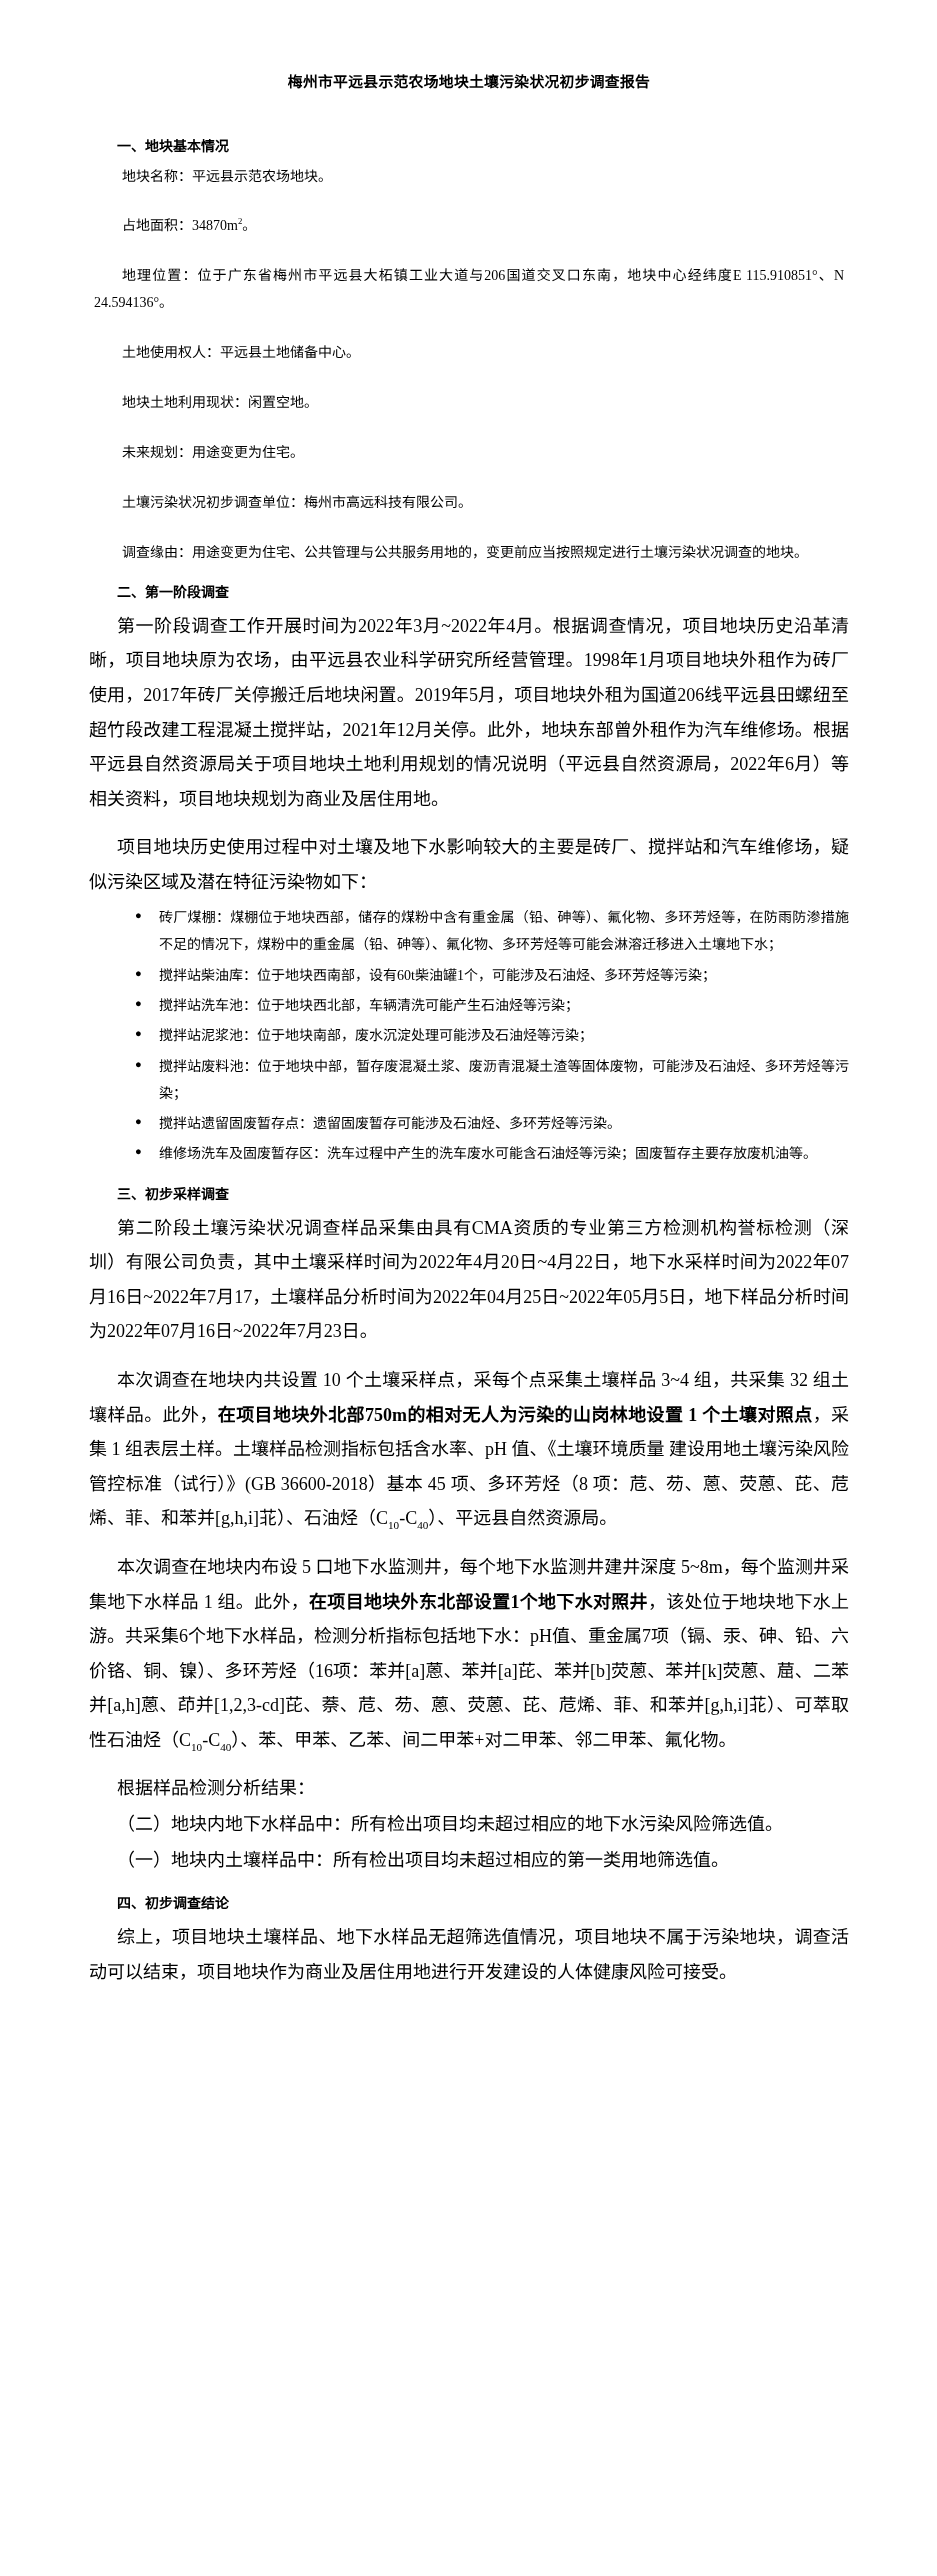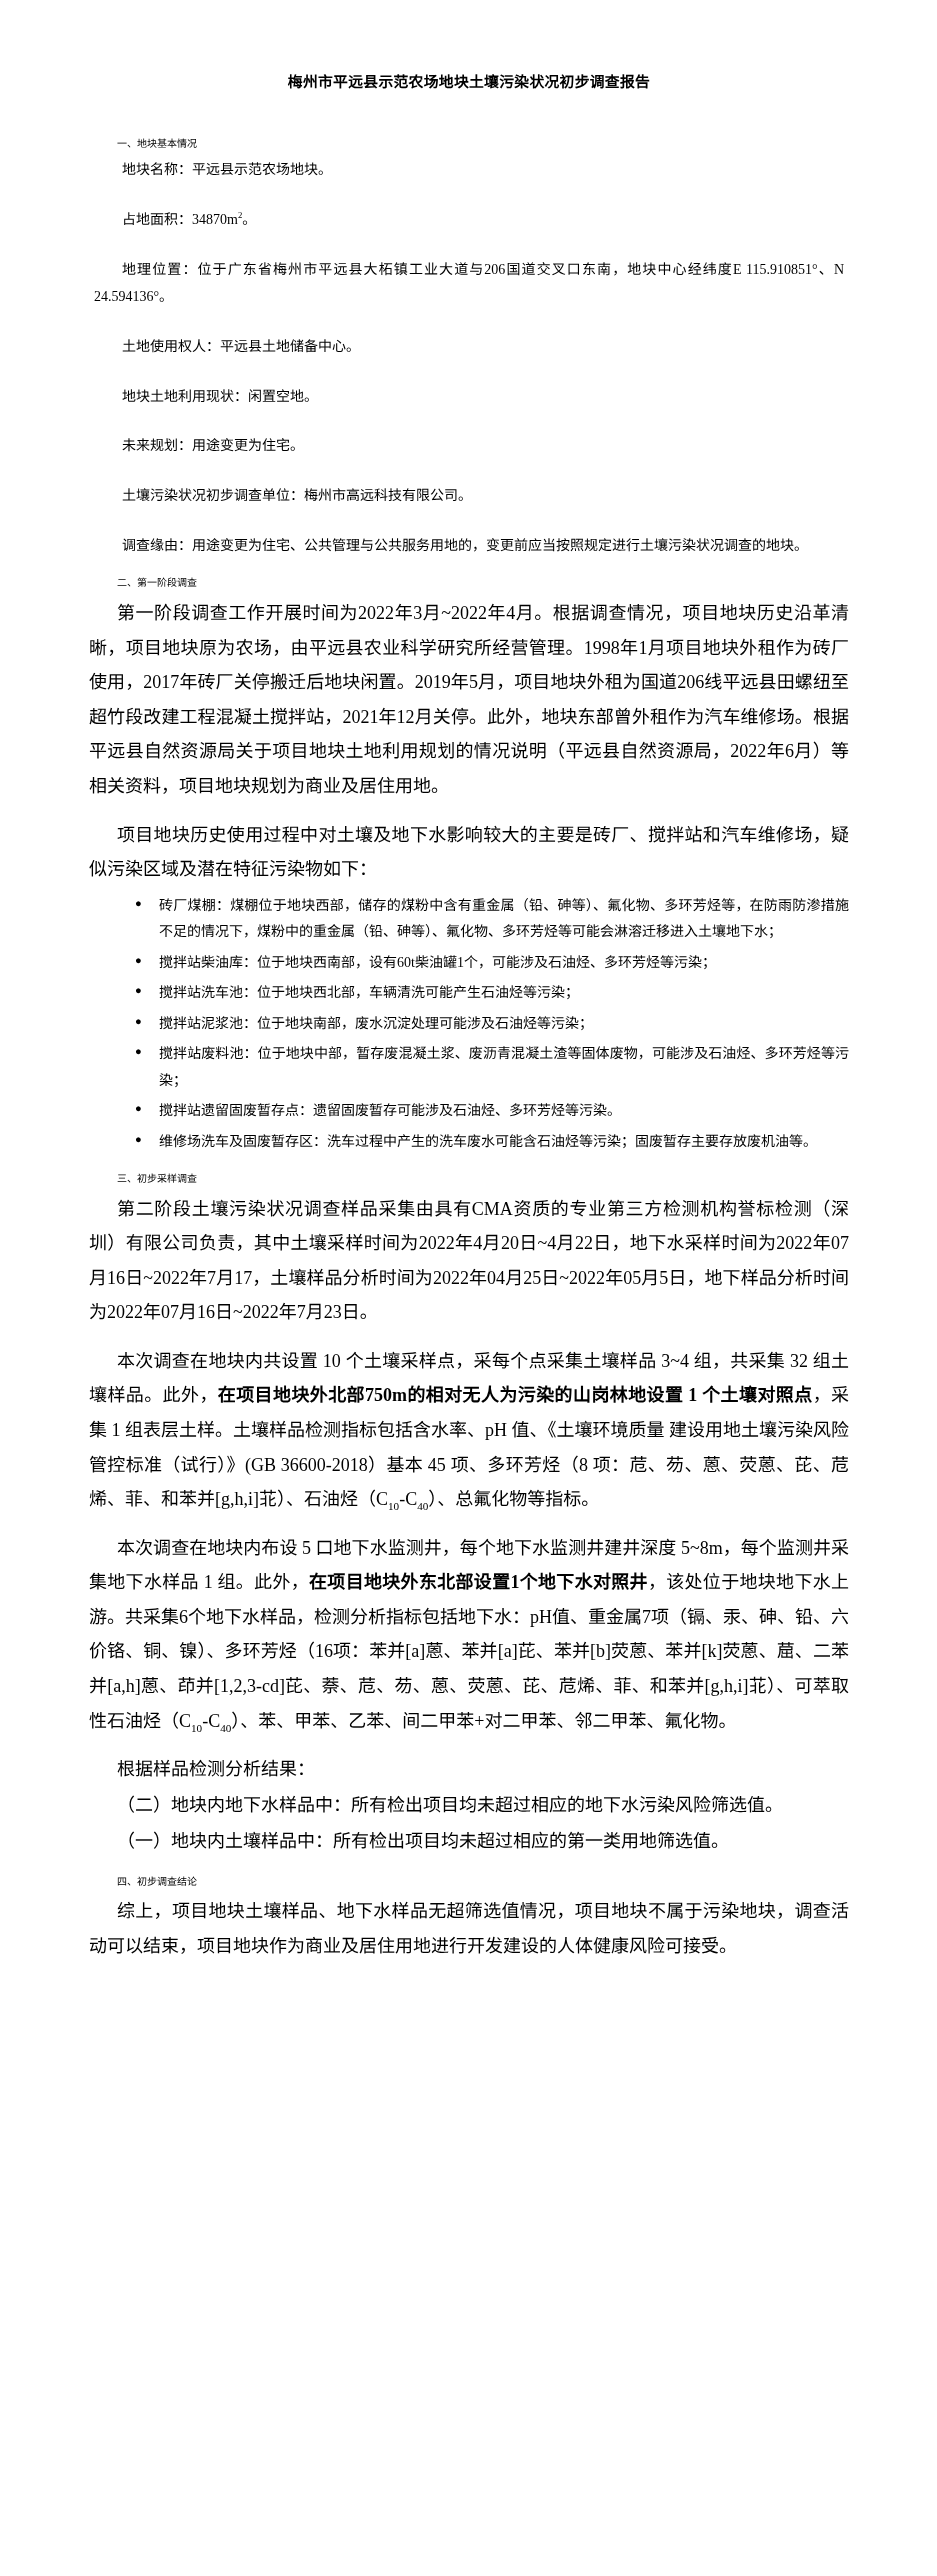--- a/index.html
+++ b/index.html
@@ -23,22 +23,22 @@
   }
   .doc-title {
     text-align: center;
     font-weight: bold;
     font-size: 14.8px;
     letter-spacing: 0.3px;
     line-height: 1.5;
     margin: 0 0 43px 0;
   }
   .section-heading {
-    font-weight: normal;
-    font-size: 10px;
+    font-weight: bold;
+    font-size: 14px;
     line-height: 1.6;
     margin: 15.4px 0 4.7px 0;
     text-indent: 28px;
   }
   .para {
     font-size: 18px;
     line-height: 1.92;
     text-align: justify;
     text-justify: inter-ideograph;
     margin: 0 0 1.2px 0;
@@ -140,21 +140,21 @@
     <li class="bullet-item"><span class="dot">●</span><span>搅拌站废料池：位于地块中部，暂存废混凝土浆、废沥青混凝土渣等固体废物，可能涉及石油烃、多环芳烃等污染；</span></li>
     <li class="bullet-item"><span class="dot">●</span><span>搅拌站遗留固废暂存点：遗留固废暂存可能涉及石油烃、多环芳烃等污染。</span></li>
     <li class="bullet-item"><span class="dot">●</span><span>维修场洗车及固废暂存区：洗车过程中产生的洗车废水可能含石油烃等污染；固废暂存主要存放废机油等。</span></li>
   </ul>
 
   <div class="section-heading">三、初步采样调查</div>
 
   <p class="para">第二阶段土壤污染状况调查样品采集由具有CMA资质的专业第三方检测机构誉标检测（深圳）有限公司负责，其中土壤采样时间为2022年4月20日~4月22日，地下水采样时间为2022年07月16日~2022年7月17，土壤样品分析时间为2022年04月25日~2022年05月5日，地下样品分析时间为2022年07月16日~2022年7月23日。</p>
   <div class="para-gap"></div>
 
-  <p class="para"><span>本次调查在地块内共设置 10 个土壤采样点，采每个点采集土壤样品 3~4 组，共采集 32 组土壤样品。此外，</span><b>在项目地块外北部<span>750m</span>的相对无人为污染的山岗林地设置 1 个土壤对照点</b><span>，采集 1 组表层土样。土壤样品检测指标包括含水率、pH 值、《土壤环境质量 建设用地土壤污染风险管控标准（试行）》(GB 36600-2018）基本 45 项、多环芳烃（8 项：苊、芴、蒽、荧蒽、芘、苊烯、菲、和苯并[g,h,i]苝）、石油烃（C</span><sub>10</sub><span>-C</span><sub>40</sub><span>）、总氟化物等指标。</span></p>
+  <p class="para"><span>本次调查在地块内共设置 10 个土壤采样点，采每个点采集土壤样品 3~4 组，共采集 32 组土壤样品。此外，</span><b>在项目地块外北部<span>750m</span>的相对无人为污染的山岗林地设置 1 个土壤对照点</b><span>，采集 1 组表层土样。土壤样品检测指标包括含水率、pH 值、《土壤环境质量 建设用地土壤污染风险管控标准（试行）》(GB 36600-2018）基本 45 项、多环芳烃（8 项：苊、芴、蒽、荧蒽、芘、苊烯、菲、和苯并[g,h,i]苝）、石油烃（C</span><sub>10</sub><span>-C</span><sub>40</sub><span>）、平远县自然资源局。</span></p>
   <div class="para-gap"></div>
 
   <p class="para"><span>本次调查在地块内布设 5 口地下水监测井，每个地下水监测井建井深度 5~8m，每个监测井采集地下水样品 1 组。此外，</span><b>在项目地块外东北部设置1个地下水对照井</b><span>，该处位于地块地下水上游。共采集6个地下水样品，检测分析指标包括地下水：pH值、重金属7项（镉、汞、砷、铅、六价铬、铜、镍）、多环芳烃（16项：苯并[a]蒽、苯并[a]芘、苯并[b]荧蒽、苯并[k]荧蒽、䓛、二苯并[a,h]蒽、茚并[1,2,3-cd]芘、萘、苊、芴、蒽、荧蒽、芘、苊烯、菲、和苯并[g,h,i]苝）、可萃取性石油烃（C</span><sub>10</sub><span>-C</span><sub>40</sub><span>）、苯、甲苯、乙苯、间二甲苯+对二甲苯、邻二甲苯、氟化物。</span></p>
   <div class="para-gap"></div>
 
   <p class="para sub-indent">根据样品检测分析结果：</p>
   <p class="para sub-indent">（二）地块内地下水样品中：所有检出项目均未超过相应的地下水污染风险筛选值。</p>
   <p class="para sub-indent">（一）地块内土壤样品中：所有检出项目均未超过相应的第一类用地筛选值。</p>
 
   <div class="section-heading">四、初步调查结论</div>

